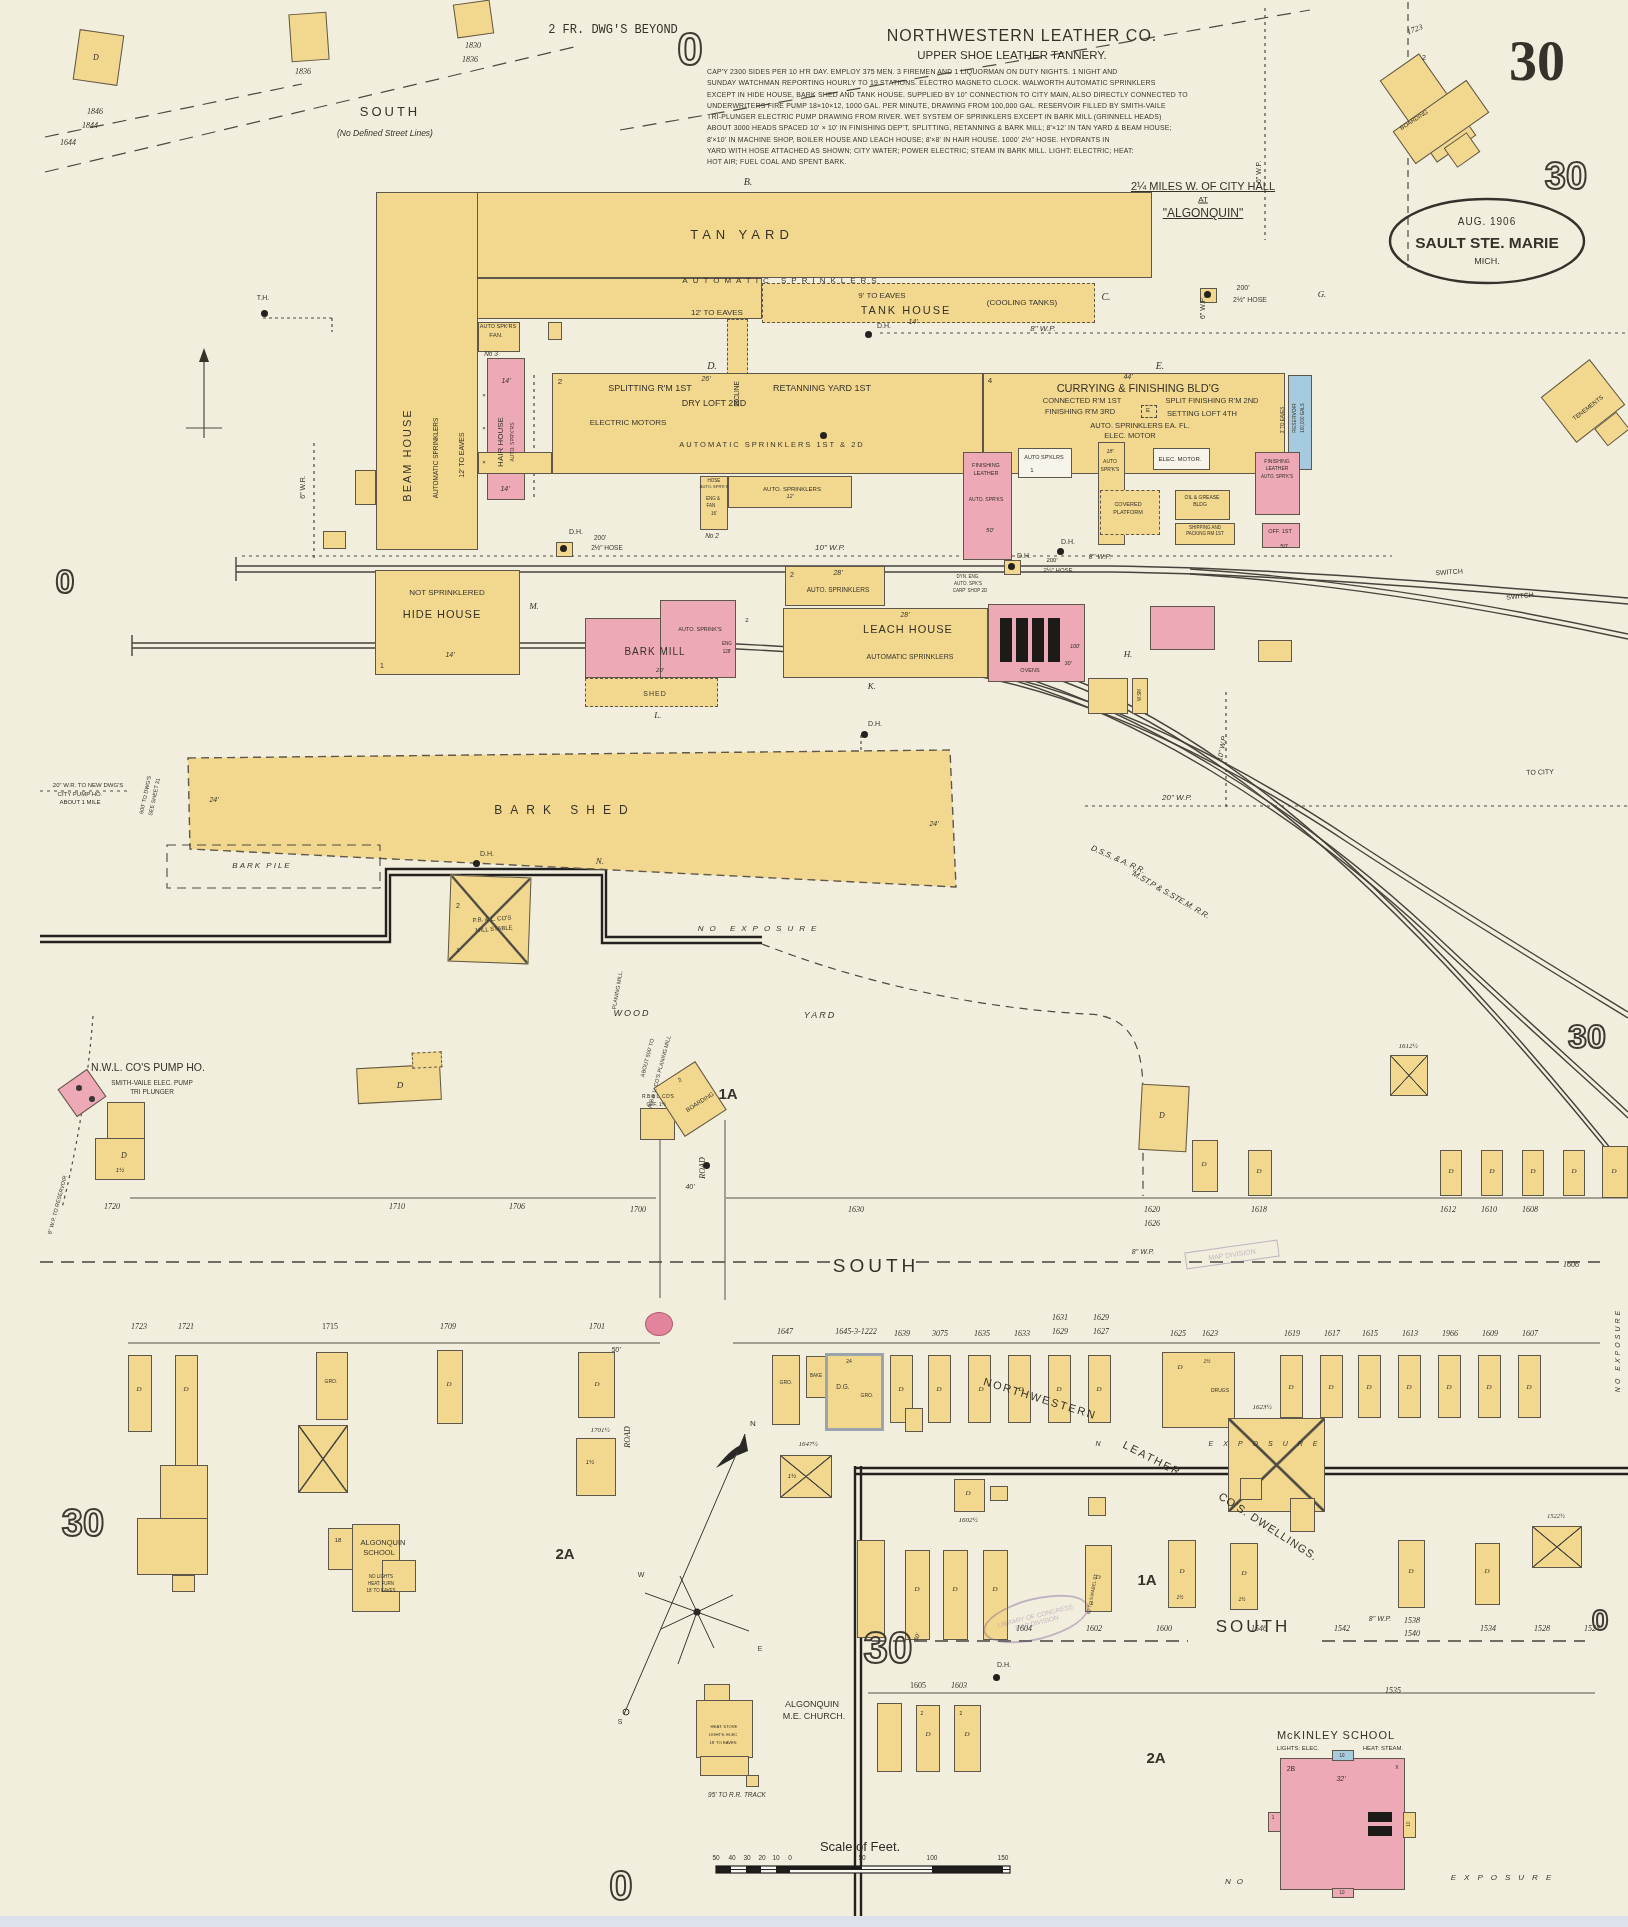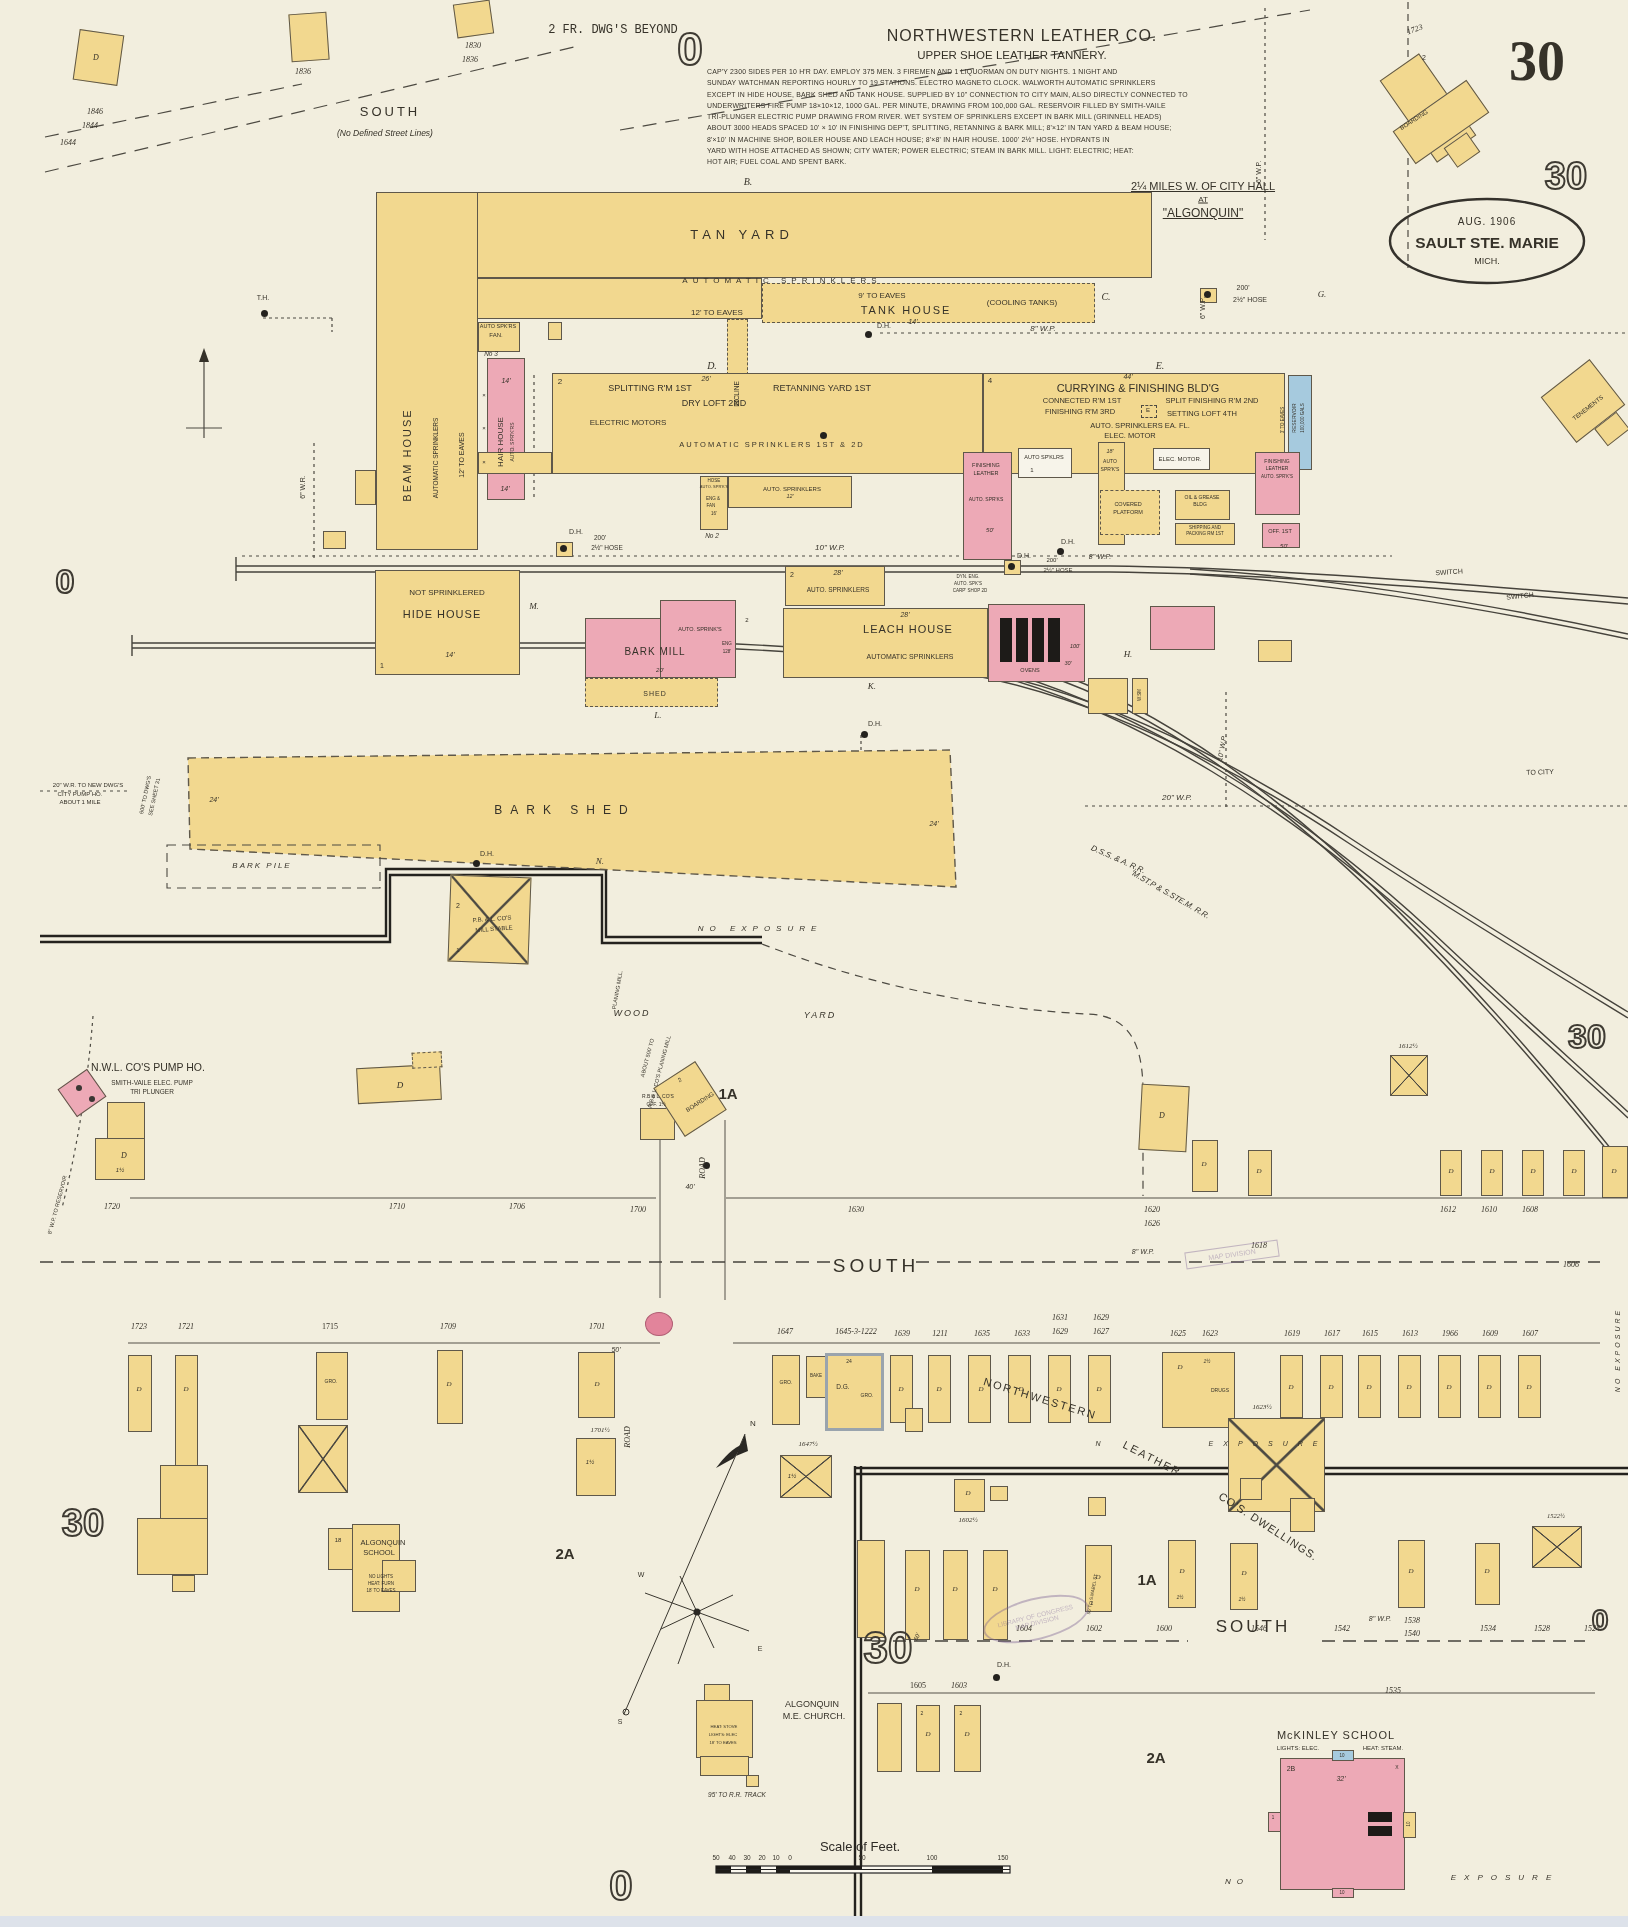--- a/index.html
+++ b/index.html
@@ -471,40 +471,40 @@
     <div class="lab serif" style="left: 1533px; top: 1172px; font-size: 7px; font-style: italic;">D</div>
     <div class="lab serif" style="left: 1574px; top: 1172px; font-size: 7px; font-style: italic;">D</div>
     <div class="lab serif" style="left: 1614px; top: 1172px; font-size: 7px; font-style: italic;">D</div>
     <div class="lab serif" style="left: 112px; top: 1207px; font-size: 8px; font-style: italic;">1720</div>
     <div class="lab serif" style="left: 397px; top: 1207px; font-size: 8px; font-style: italic;">1710</div>
     <div class="lab serif" style="left: 517px; top: 1207px; font-size: 8px; font-style: italic;">1706</div>
     <div class="lab serif" style="left: 638px; top: 1210px; font-size: 8px; font-style: italic;">1700</div>
     <div class="lab serif" style="left: 856px; top: 1210px; font-size: 8px; font-style: italic;">1630</div>
     <div class="lab serif" style="left: 1152px; top: 1210px; font-size: 8px; font-style: italic;">1620</div>
     <div class="lab serif" style="left: 1152px; top: 1224px; font-size: 8px; font-style: italic;">1626</div>
-    <div class="lab serif" style="left: 1259px; top: 1210px; font-size: 8px; font-style: italic; margin-top: 36px;">1618</div>
+    <div class="lab serif" style="left: 1259px; top: 1210px; font-size: 8px; font-style: italic;">1618</div>
     <div class="lab serif" style="left: 1448px; top: 1210px; font-size: 8px; font-style: italic;">1612</div>
     <div class="lab serif" style="left: 1489px; top: 1210px; font-size: 8px; font-style: italic;">1610</div>
     <div class="lab serif" style="left: 1530px; top: 1210px; font-size: 8px; font-style: italic;">1608</div>
     <div class="lab serif" style="left: 1571px; top: 1265px; font-size: 8px; font-style: italic;">1606</div>
     <div class="lab" style="left: 690px; top: 1187px; font-size: 7px; font-style: italic;">40'</div>
     <div class="lab serif" style="left: 703px; top: 1168px; font-size: 8px; transform: translate(-50%, -50%) rotate(-90deg); font-style: italic;">ROAD</div>
     <div class="lab" style="left: 876px; top: 1266px; font-size: 19px; letter-spacing: 4px;">SOUTH</div>
     <div class="lab" style="left: 1143px; top: 1252px; font-size: 7px; font-style: italic;">8" W.P.</div>
     <div class="lab serif" style="left: 628px; top: 1437px; font-size: 8px; transform: translate(-50%, -50%) rotate(-90deg); font-style: italic;">ROAD</div>
     <div class="lab" style="left: 616px; top: 1350px; font-size: 7px; font-style: italic;">50'</div>
     <div class="lab serif" style="left: 139px; top: 1327px; font-size: 8px; font-style: italic;">1723</div>
     <div class="lab serif" style="left: 186px; top: 1327px; font-size: 8px; font-style: italic;">1721</div>
     <div class="lab serif" style="left: 330px; top: 1327px; font-size: 8px; ">1715</div>
     <div class="lab serif" style="left: 448px; top: 1327px; font-size: 8px; font-style: italic;">1709</div>
     <div class="lab serif" style="left: 597px; top: 1327px; font-size: 8px; font-style: italic;">1701</div>
     <div class="lab serif" style="left: 785px; top: 1332px; font-size: 8px; font-style: italic;">1647</div>
     <div class="lab serif" style="left: 856px; top: 1332px; font-size: 8px; font-style: italic;">1645-3-1222</div>
     <div class="lab serif" style="left: 902px; top: 1334px; font-size: 8px; font-style: italic;">1639</div>
-    <div class="lab serif" style="left: 940px; top: 1334px; font-size: 8px; font-style: italic;">1211</div>
+    <div class="lab serif" style="left: 940px; top: 1334px; font-size: 8px; font-style: italic;">3075</div>
     <div class="lab serif" style="left: 982px; top: 1334px; font-size: 8px; font-style: italic;">1635</div>
     <div class="lab serif" style="left: 1022px; top: 1334px; font-size: 8px; font-style: italic;">1633</div>
     <div class="lab serif" style="left: 1060px; top: 1318px; font-size: 8px; font-style: italic;">1631</div>
     <div class="lab serif" style="left: 1060px; top: 1332px; font-size: 8px; font-style: italic;">1629</div>
     <div class="lab serif" style="left: 1101px; top: 1318px; font-size: 8px; font-style: italic;">1629</div>
     <div class="lab serif" style="left: 1101px; top: 1332px; font-size: 8px; font-style: italic;">1627</div>
     <div class="lab serif" style="left: 1178px; top: 1334px; font-size: 8px; font-style: italic;">1625</div>
     <div class="lab serif" style="left: 1210px; top: 1334px; font-size: 8px; font-style: italic;">1623</div>
     <div class="lab serif" style="left: 1292px; top: 1334px; font-size: 8px; font-style: italic;">1619</div>
     <div class="lab serif" style="left: 1332px; top: 1334px; font-size: 8px; font-style: italic;">1617</div>

